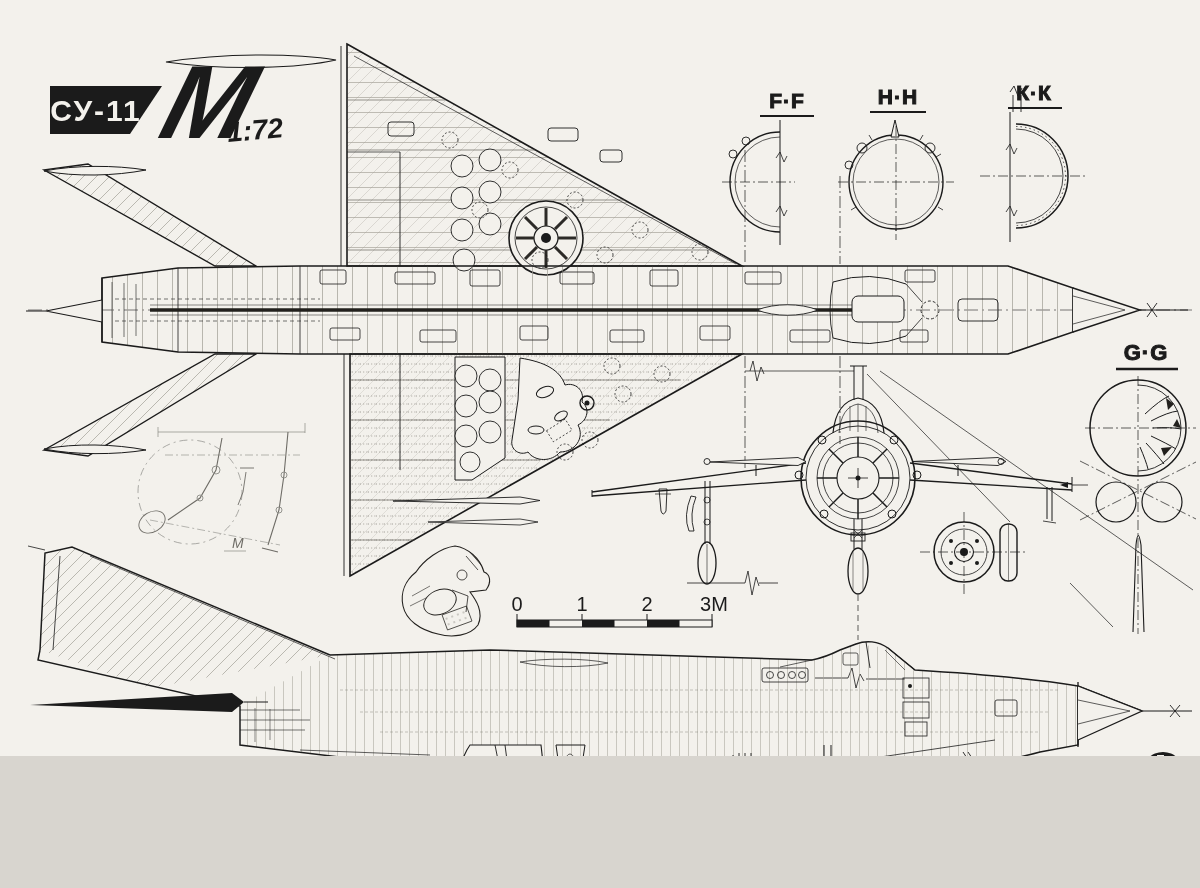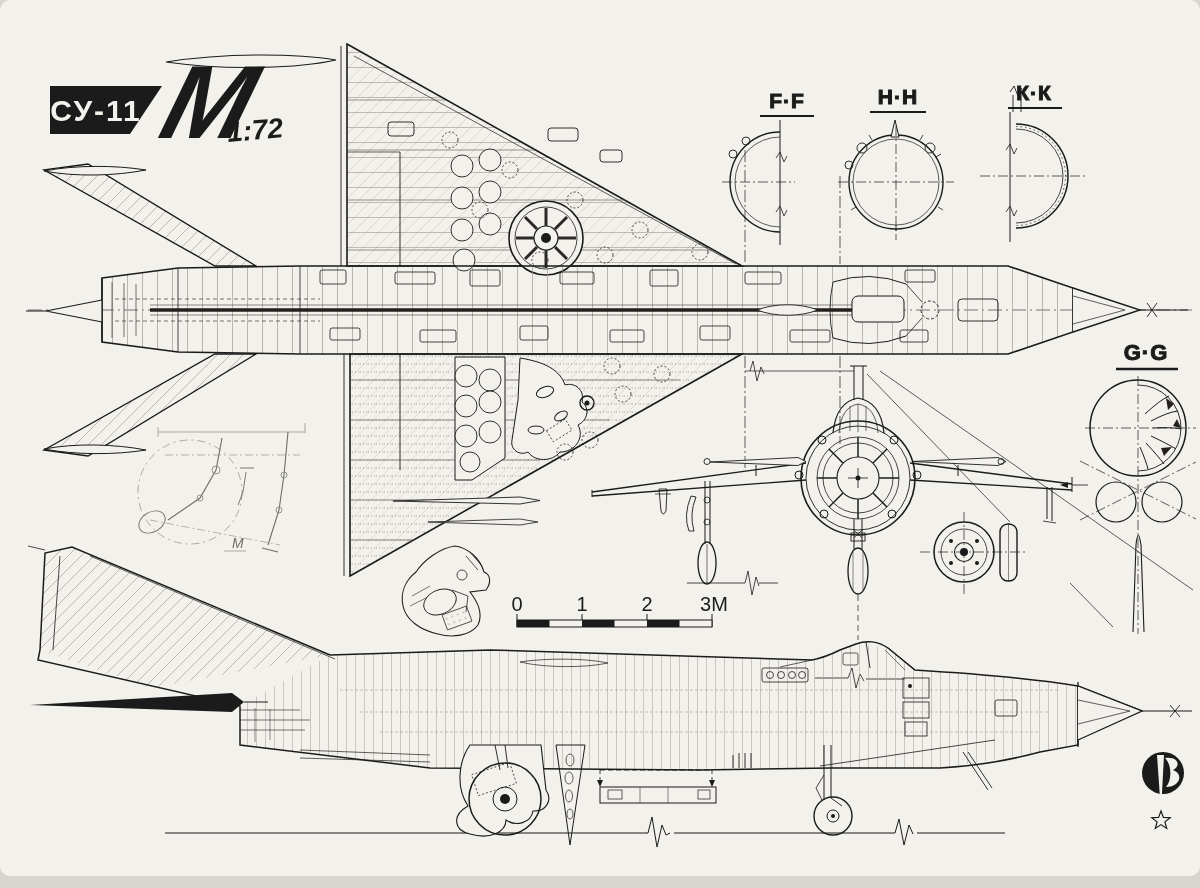--- a/index.html
+++ b/index.html
@@ -1,17 +1,17 @@
 <!DOCTYPE html>
 <html><head>
 <meta charset="utf-8">
 <style>
   html,body{margin:0;padding:0;background:#d8d5cf;}
-  #sheet{position:relative;width:1200px;height:876px;background:#f3f1ec;overflow:hidden;
-         font-family:"Liberation Sans", sans-serif;border-radius:10px;}
+  #sheet{position:relative;width:1200px;height:756px;background:#f3f1ec;overflow:hidden;
+         font-family:"Liberation Sans", sans-serif;}
   svg{display:block}
   svg text{font-family:"Liberation Sans", sans-serif;}
   .seclab{font-weight:bold;letter-spacing:1px;fill:#1b1b1b;}
 </style>
 </head>
 <body>
 
 <div id="sheet">
 <svg viewBox="0 0 1200 888" width="1200" height="888">
   <defs>

